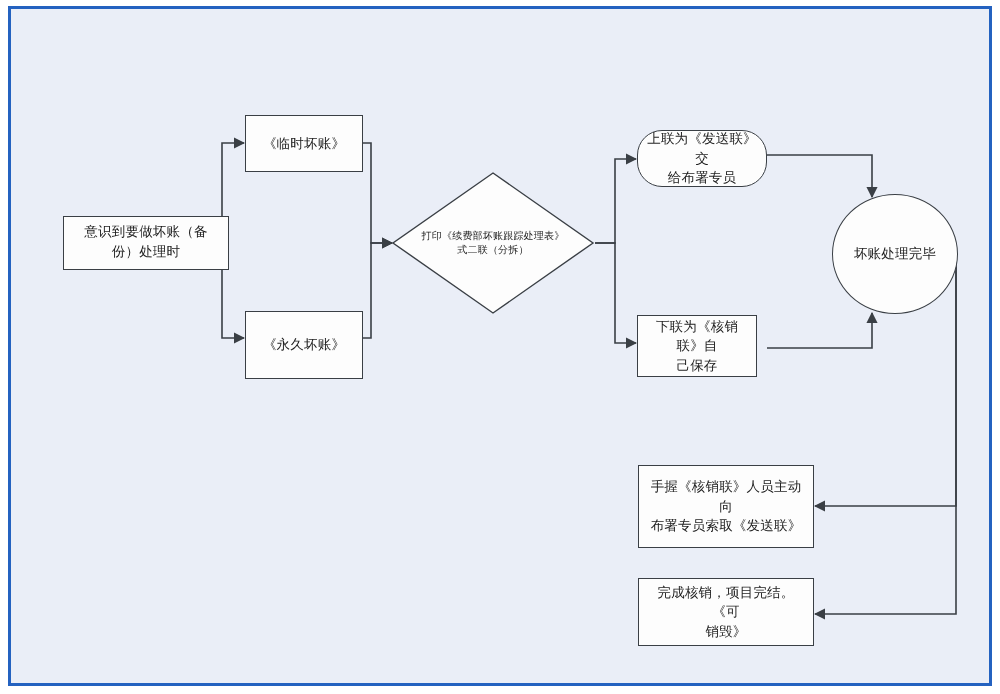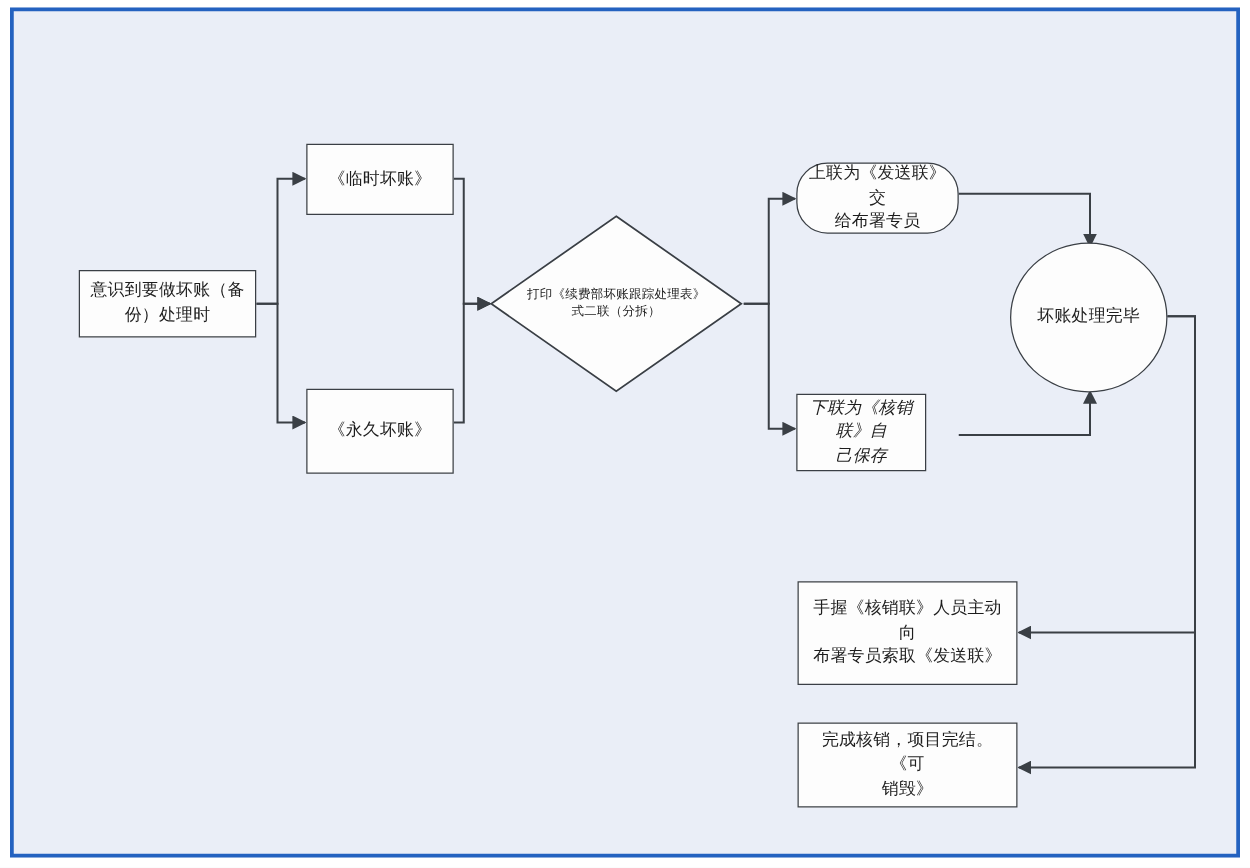--- a/index.html
+++ b/index.html
@@ -113,21 +113,21 @@
       <path d="M 767 155 L 872 155 L 872 197"></path>
 
       <path d="M 767 348 L 872 348 L 872 313"></path>
 
       <path d="M 934 253 L 956 253 L 956 506 L 815 506"></path>
 
       <path d="M 934 253 L 956 253 L 956 614 L 815 614"></path>
     </g>
   </svg>
 
-  <div class="node" style="left:63px; top:216px; width:142px; height:54px;">
+  <div class="node" style="left:63px; top:216px; width:166px; height:54px;font-family:Liberation Mono, monospace;">
     <span class="node-text">意识到要做坏账（备
 份）处理时</span>
   </div>
 
   <div class="node" style="left:245px; top:115px; width:118px; height:57px;">
     <span class="node-text">《临时坏账》</span>
   </div>
 
   <div class="node" style="left:245px; top:311px; width:118px; height:68px;">
     <span class="node-text">《永久坏账》</span>
@@ -139,26 +139,26 @@
     </svg>
     <span class="diamond-label">打印《续费部坏账跟踪处理表》
 式二联（分拆）</span>
   </div>
 
   <div class="node" style="left:637px; top:130px; width:130px; height:57px;border-radius:25px;">
     <span class="node-text">上联为《发送联》交
 给布署专员</span>
   </div>
 
-  <div class="node" style="left:637px; top:315px; width:104px; height:62px;font-style:italic;">
+  <div class="node" style="left:637px; top:315px; width:120px; height:62px;">
     <span class="node-text">下联为《核销联》自
 己保存</span>
   </div>
 
-  <div class="node circle" style="left:808px; top:194px; width:126px; height:120px;justify-content:flex-end;">
+  <div class="node circle" style="left:832px; top:194px; width:126px; height:120px;justify-content:flex-end;">
     <span class="node-text">坏账处理完毕</span>
   </div>
 
   <div class="node" style="left:638px; top:465px; width:176px; height:83px;">
     <span class="node-text">手握《核销联》人员主动向
 布署专员索取《发送联》</span>
   </div>
 
   <div class="node" style="left:638px; top:578px; width:176px; height:68px;">
     <span class="node-text">完成核销，项目完结。《可

